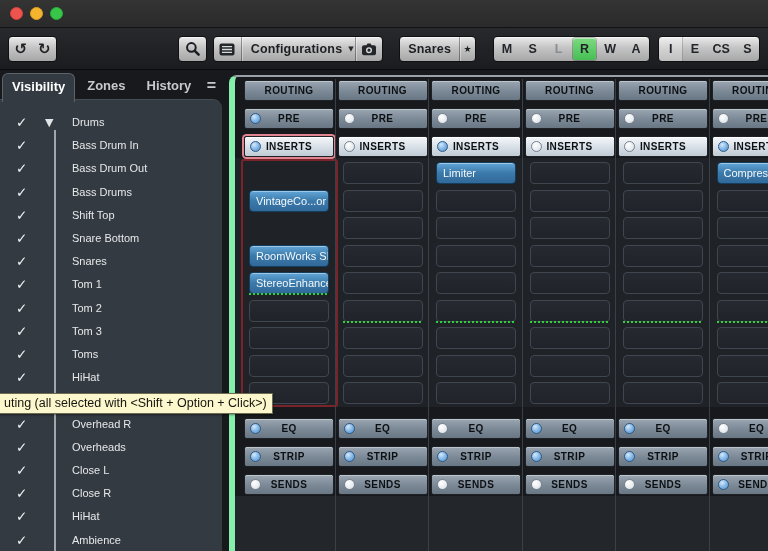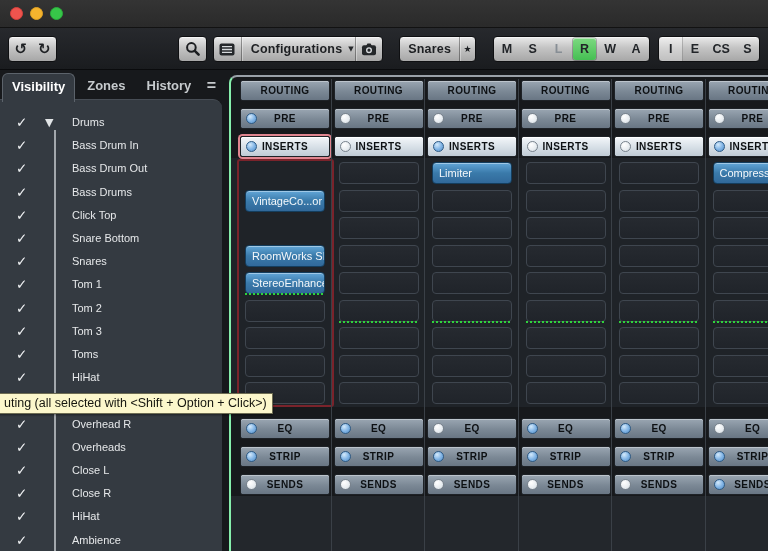--- a/index.html
+++ b/index.html
@@ -45,21 +45,21 @@
     font-family:"DejaVu Sans",sans-serif}
   .expander{position:absolute;left:45px;top:0;font-size:11px;color:#e2e5e7;line-height:23px;
     font-family:"DejaVu Sans",sans-serif}
   .rowlabel{position:absolute;left:72px;top:0;font-size:11px;color:#e6e8ea;line-height:23px;white-space:nowrap}
   
   .tooltip{position:absolute;left:-4px;top:393px;height:21px;width:277px;background:#fcf7cc;
     border:1px solid #6d6c52;box-shadow:0 1px 2px rgba(0,0,0,.45);font-size:12.5px;line-height:19px;
     color:#15150f;padding-left:7px;white-space:nowrap;z-index:60;box-sizing:border-box}
   
   .mixer{position:absolute;left:229px;top:75px;width:539px;height:476px;background:#17191c;
-    border-top:2px solid #9aa1a9;border-left:2px solid #86efac;border-top-left-radius:8px;
+    border-top:2px solid #9aa1a9;border-left:6px solid #86efac;border-top-left-radius:8px;
     box-sizing:border-box;overflow:hidden}
   .slotsbg{position:absolute;left:0;right:0;top:81px;height:249px;background:#1f2328}
   .bottombg{position:absolute;left:0;right:0;top:419px;height:55px;background:#23272c}
   .divider{position:absolute;top:2px;bottom:0;width:1px;background:#3a4047}
   .cell{position:absolute;height:21px;width:90px;border-radius:2.5px;
     background:linear-gradient(#9aa6b2,#7b8895 55%,#697684);border:1px solid #1e2227;
     box-shadow:inset 0 1px 0 rgba(255,255,255,.35);box-sizing:border-box;text-align:center;
     font-size:10px;font-weight:bold;color:#0d1013;line-height:19px;letter-spacing:.4px;overflow:hidden}
   .cell.light{background:linear-gradient(#f4f7fa,#d9e1e8 50%,#c0cbd5);box-shadow:inset 0 1px 0 #fff}
   .cell.selring{box-shadow:0 0 0 2px #e0858f,inset 0 1px 0 #fff}
@@ -169,21 +169,21 @@
         <div class="row" style="top: 57.4px;">
           <span class="check">✓</span>
           <span class="rowlabel">Bass Drum Out</span>
         </div>
         <div class="row" style="top: 80.6px;">
           <span class="check">✓</span>
           <span class="rowlabel">Bass Drums</span>
         </div>
         <div class="row" style="top: 103.8px;">
           <span class="check">✓</span>
-          <span class="rowlabel">Click Top</span>
+          <span class="rowlabel">Shift Top</span>
         </div>
         <div class="row" style="top: 127px;">
           <span class="check">✓</span>
           <span class="rowlabel">Snare Bottom</span>
         </div>
         <div class="row" style="top: 150.2px;">
           <span class="check">✓</span>
           <span class="rowlabel">Snares</span>
         </div>
         <div class="row" style="top: 173.4px;">

